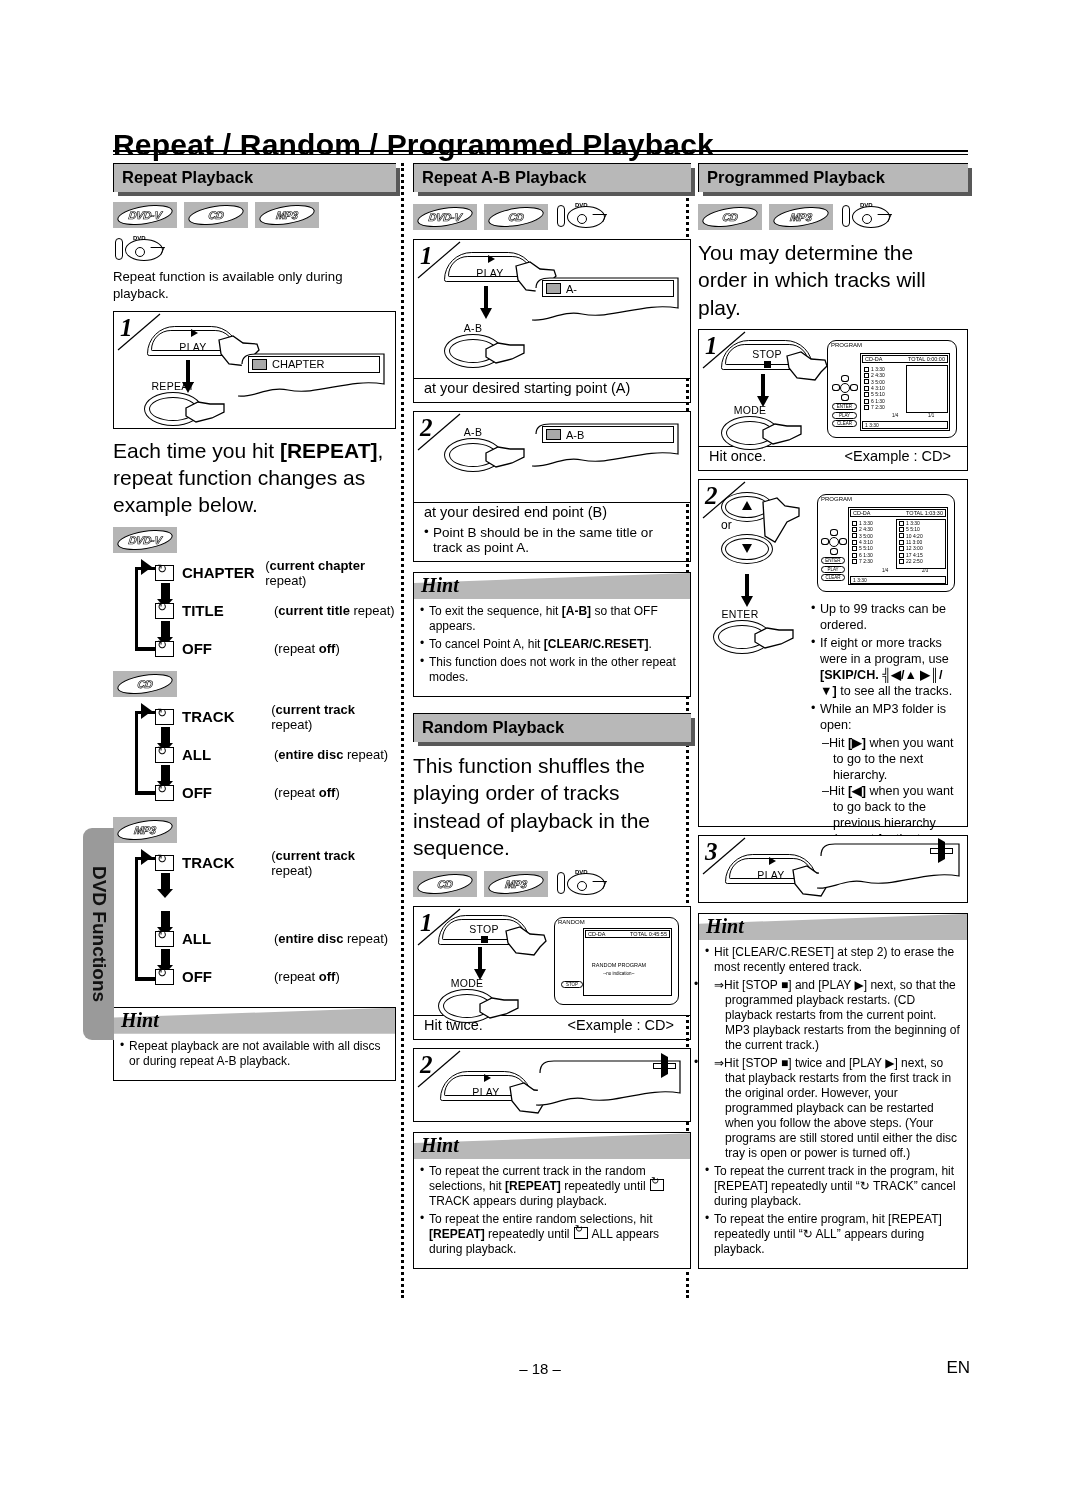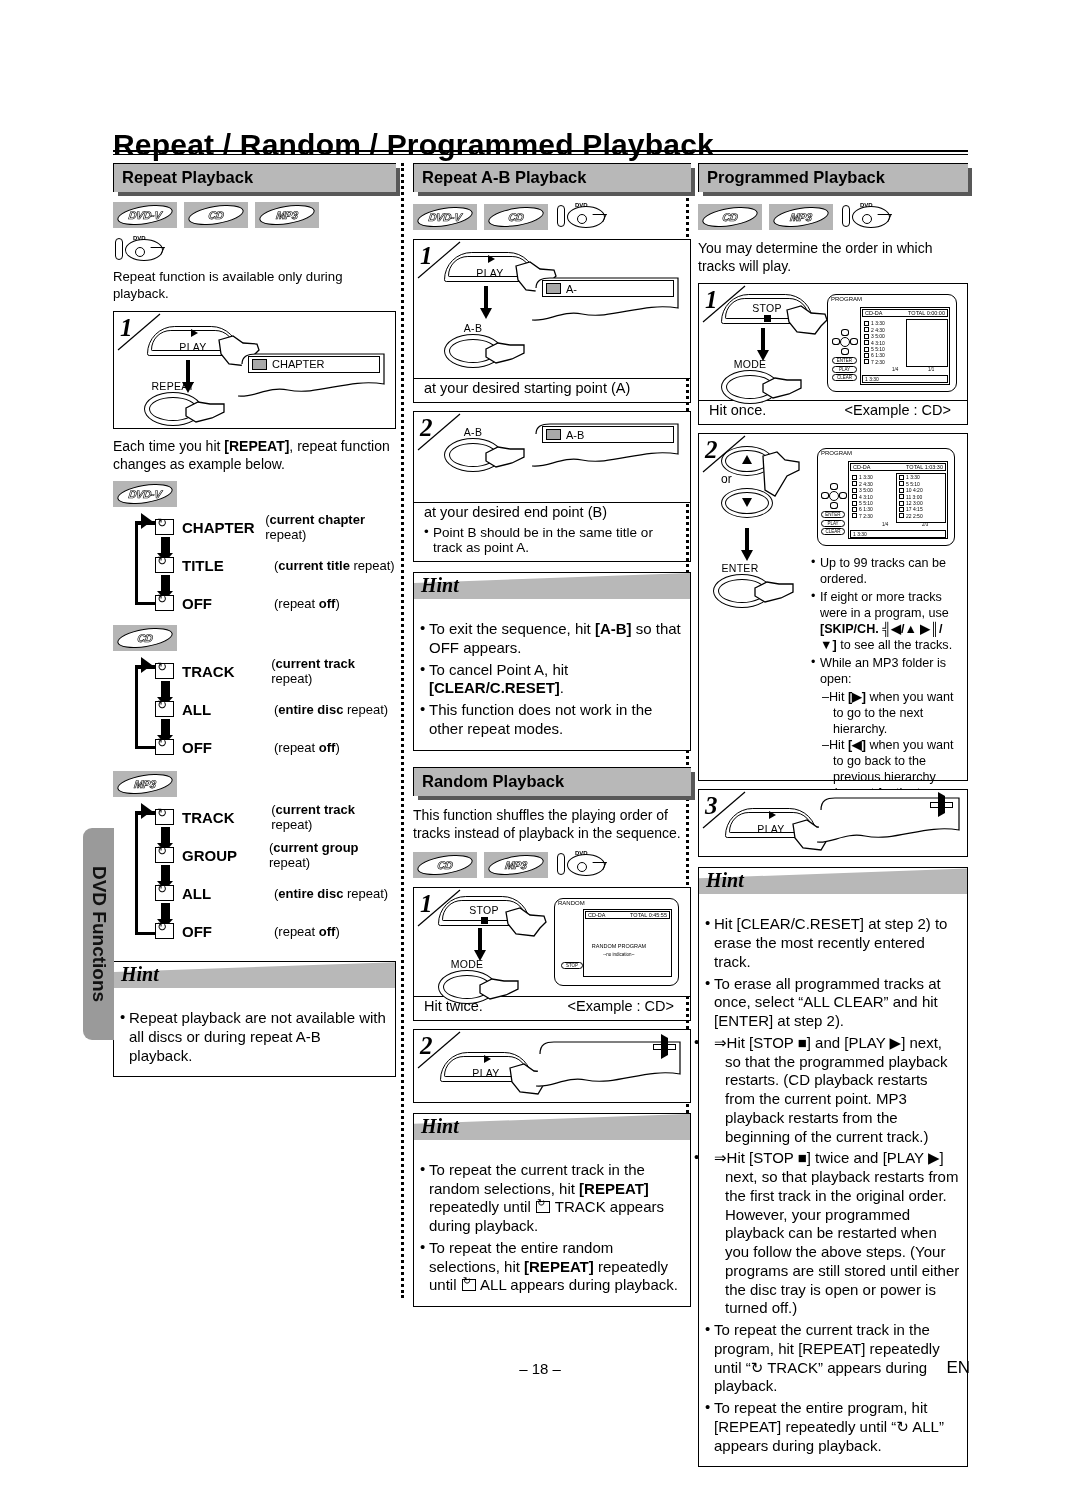--- a/index.html
+++ b/index.html
@@ -93,21 +93,21 @@
     position:absolute; left:20px; top:0px; font-size:6px; font-weight:bold;
   }
   .trayicon .tail{
     position:absolute; left:36px; top:12px; width:14px; height:8px;
     border-top:1.5px solid #000; border-right:1.5px solid #000;
     transform:skewX(-25deg);
   }
 
   
   .txt{ font-size:13.2px; line-height:1.28; margin:4px 0 8px; }
-  .txt.big{ font-size:14px; line-height:1.3; }
+  .txt.big{ font-size:21px; line-height:1.3; }
   .txt b{ font-weight:bold; }
 
   
   .stepbox{
     border:1.3px solid #000; position:relative; margin-bottom:8px; background:#fff;
   }
   .stepnum{
     position:absolute; left:6px; top:2px; font-size:25px; font-weight:bold;
     font-style:italic; font-family:"Liberation Serif", serif; z-index:3;
   }
@@ -221,21 +221,21 @@
     position:relative; height:26px; overflow:hidden;
   }
   .hint-head .wedge{
     position:absolute; inset:0; background:#b8b8b8;
     clip-path:polygon(0 38%, 100% 0, 100% 100%, 0 100%);
   }
   .hint-head .word{
     position:absolute; left:7px; top:1px; font-size:20px; font-weight:bold;
     font-style:italic; font-family:"Liberation Serif", serif; z-index:2;
   }
-  .hint-body{ padding:5px 7px 8px 6px; font-size:15px; line-height:1.25;margin-top:16px; }
+  .hint-body{ padding:5px 7px 8px 6px; font-size:12px; line-height:1.25; }
   .hint-body ul{ margin:0; padding:0; list-style:none; }
   .hint-body li{ position:relative; padding-left:9px; margin-bottom:3px; }
   .hint-body li:before{ content:"\2022"; position:absolute; left:0; top:-1px; }
   .hint-body b{ font-weight:bold; }
   .sub2{ padding-left:20px; display:block; text-indent:-11px;}
 
   
   .rg{
     display:inline-block; width:14px;height:12px;border:1.3px solid #000;
     position:relative; vertical-align:-1px; margin:0 1px;
@@ -435,25 +435,20 @@
       <div class="loopback" style="top:12px; height:124px;"></div>
       <div class="loophead" style="top:4px;"></div>
       <div class="flowarrow" style="top:28px; height:16px;"></div>
       <div class="flowarrow" style="top:66px; height:16px;"></div>
       <div class="flowarrow" style="top:104px; height:16px;"></div>
 
       <div class="flowrow" style="position:absolute;top:0;left:0;right:0;">
         <span class="repicon"></span>
         <span class="flowlbl">TRACK</span>
         <span class="flowdesc">(<b>current track</b> repeat)</span>
-      </div>
-      <div class="flowrow" style="position:absolute;top:38px;left:0;right:0;">
-        <span class="repicon"></span>
-        <span class="flowlbl">GROUP</span>
-        <span class="flowdesc">(<b>current group</b> repeat)</span>
       </div>
       <div class="flowrow" style="position:absolute;top:76px;left:0;right:0;">
         <span class="repicon"></span>
         <span class="flowlbl">ALL</span>
         <span class="flowdesc">(<b>entire disc</b> repeat)</span>
       </div>
       <div class="flowrow" style="position:absolute;top:114px;left:0;right:0;">
         <span class="repicon"></span>
         <span class="flowlbl">OFF</span>
         <span class="flowdesc">(repeat <b>off</b>)</span>
@@ -946,24 +941,23 @@
     </div>
 
     <div class="hint">
       <div class="hint-head">
         <span class="wedge"></span>
           <span class="word">Hint</span>
       </div>
       <div class="hint-body">
         <ul>
           <li>Hit [CLEAR/C.RESET] at step 2) to erase the most recently entered track.</li>
-          <li>To erase all programmed tracks at once, select “ALL CLEAR” and hit [ENTER] at step 2).</li>
           <li style="padding-left:20px; text-indent:-11px;">⇒Hit [STOP ■] and [PLAY ▶] next, so that the programmed playback restarts. (CD playback restarts from the current point. MP3 playback restarts from the beginning of the current track.)</li>
           <li style="padding-left:20px; text-indent:-11px;">⇒Hit [STOP ■] twice and [PLAY ▶] next, so that playback restarts from the first track in the original order. However, your programmed playback can be restarted when you follow the above steps. (Your programs are still stored until either the disc tray is open or power is turned off.)</li>
-          <li>To repeat the current track in the program, hit [REPEAT] repeatedly until “↻ TRACK” appears during playback.</li>
+          <li>To repeat the current track in the program, hit [REPEAT] repeatedly until “↻ TRACK” cancel during playback.</li>
           <li>To repeat the entire program, hit [REPEAT] repeatedly until “↻ ALL” appears during playback.</li>
         </ul>
       </div>
     </div>
   </div>
 
   <div class="sidetab">
     <span>DVD Functions</span>
   </div>
 

